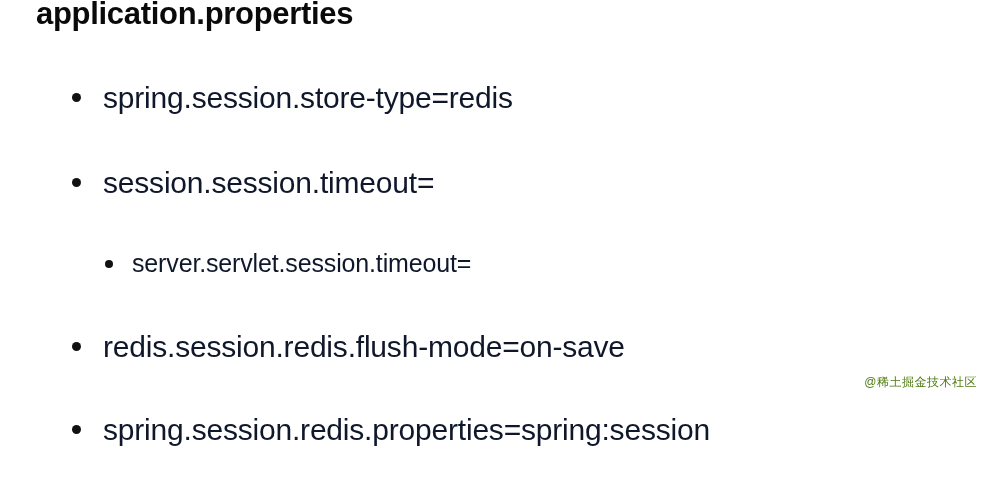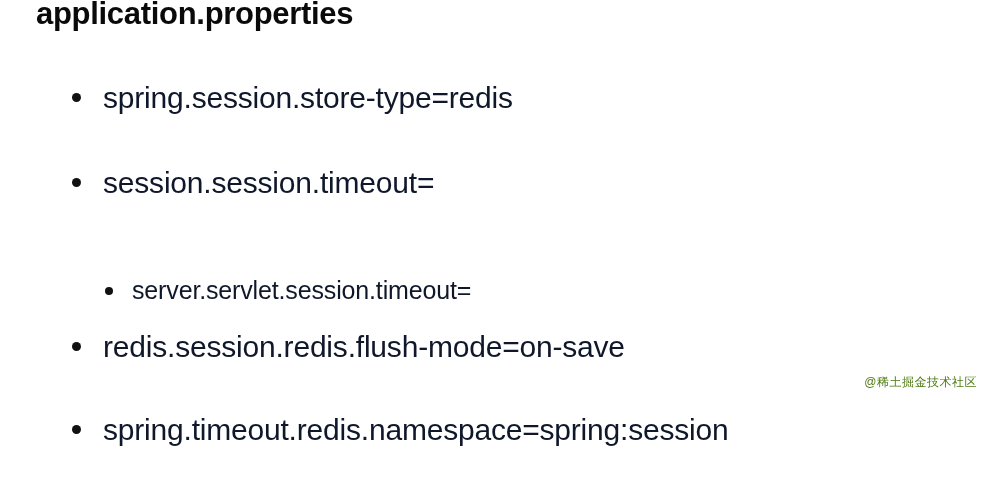--- a/index.html
+++ b/index.html
@@ -56,21 +56,20 @@
   .bullet-item.level-1 {
     left: 72px;
     font-size: 30px;
     letter-spacing: -0.2px;
   }
 
   .bullet-item.level-2 {
     left: 105px;
     font-size: 25px;
     letter-spacing: -0.15px;
-    margin-top: 27px;
   }
 
   .bullet-dot {
     flex: 0 0 auto;
     border-radius: 50%;
     background: #111111;
   }
 
   .level-1 .bullet-dot {
     width: 9px;
@@ -150,21 +149,21 @@
       <span class="bullet-text">server.servlet.session.timeout=</span>
     </li>
 
     <li class="bullet-item level-1 row-3">
       <span class="bullet-dot"></span>
       <span class="bullet-text">redis.session.redis.flush-mode=on-save</span>
     </li>
 
     <li class="bullet-item level-1 row-4">
       <span class="bullet-dot"></span>
-      <span class="bullet-text">spring.timeout.redis.namespace=spring:session</span>
+      <span class="bullet-text">spring.session.redis.properties=spring:session</span>
     </li>
 
   </ul>
 
   <div class="watermark">
     <div class="watermark-brand">@稀土掘金技术社区</div>
   </div>
 
 </div>
 

